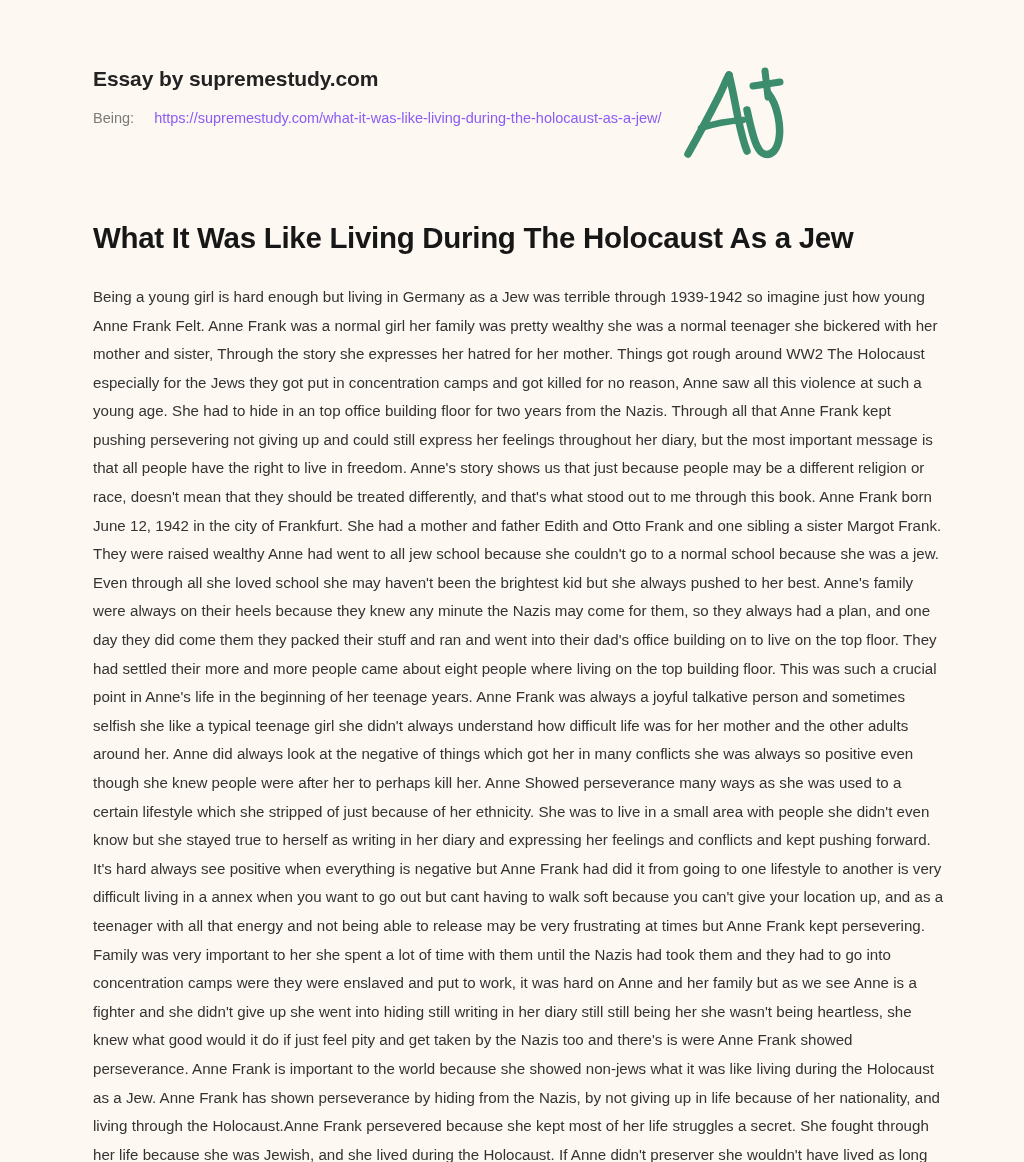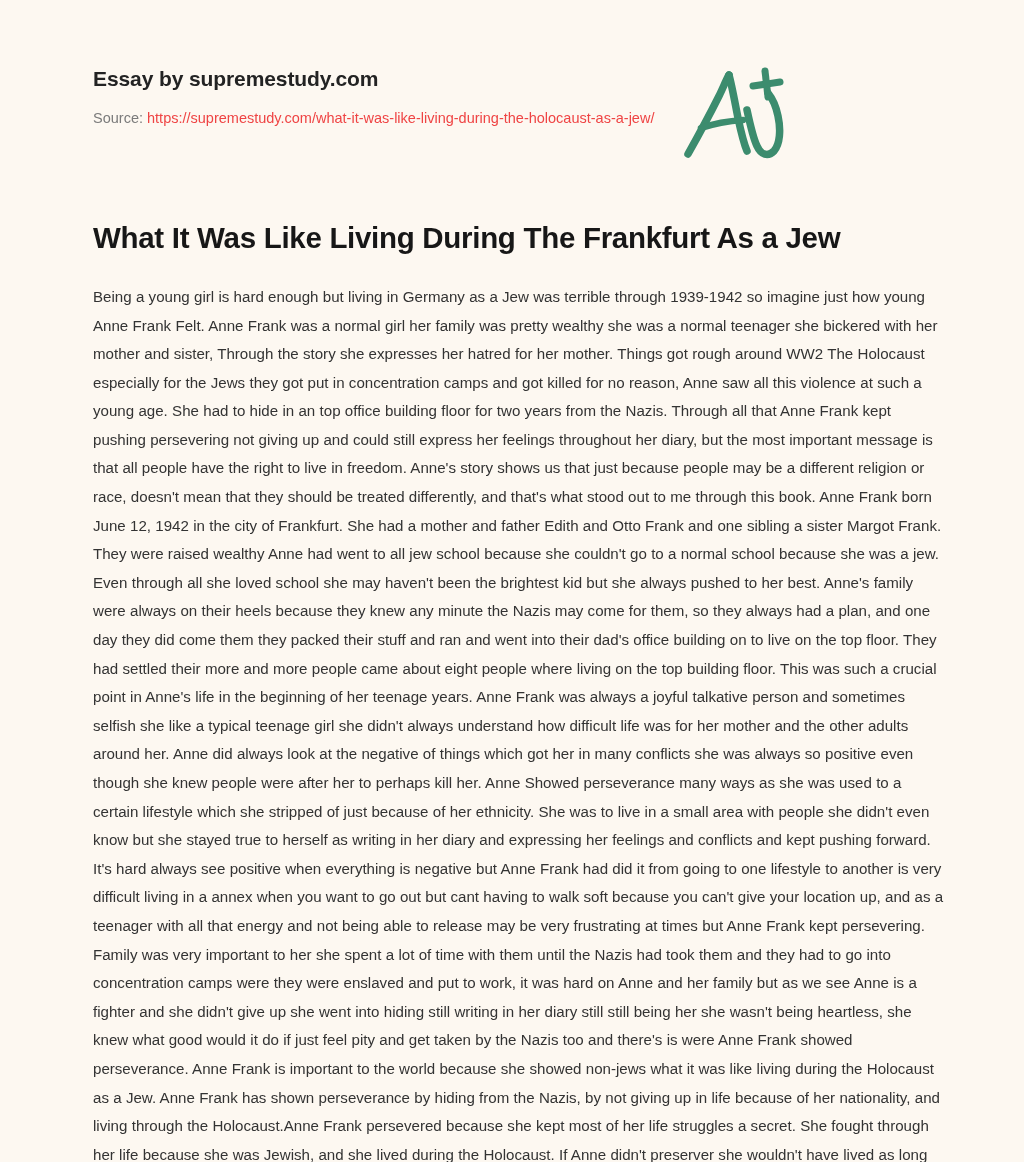--- a/index.html
+++ b/index.html
@@ -36,22 +36,23 @@
     font-size: 14.5px;
     color: #7b7b7b;
     margin-left: 14px;
     line-height: 1.3;
     white-space: nowrap;
   }
   .source-label {
     color: #7b7b7b;
   }
   .source-url {
-    color: #ef4444;
+    color: #8b5cf6;
     text-decoration: none;
+    margin-left: 16px;
   }
   .logo {
     position: absolute;
     top: 58px;
     right: 76px;
     width: 118px;
     height: 118px;
   }
   .logo svg {
     display: block;
@@ -87,38 +88,38 @@
 </head>
 <body>
 
 <div class="page">
 
   <div class="header">
 
     <div class="brand">Essay by supremestudy.com</div>
 
     <div class="source-line">
-      <span class="source-label">Source:</span>
+      <span class="source-label">Being:</span>
       <a class="source-url" href="#">https://supremestudy.com/what-it-was-like-living-during-the-holocaust-as-a-jew/</a>
     </div>
 
     <div class="logo">
       <svg viewBox="0 0 118 118" xmlns="http://www.w3.org/2000/svg">
         <g fill="none" stroke="#3c8c6e" stroke-linecap="round" stroke-linejoin="round">
           <path d="M13 96 C22 80 34 58 44 38 C48 30 51 22 54 17" stroke-width="7.5"></path>
           <path d="M54 17 C57 28 60 45 63 60 C66 74 69 86 72 93" stroke-width="7.5"></path>
           <path d="M26 70 C38 66 54 63 68 62" stroke-width="6.5"></path>
           <path d="M72 52 C75 66 78 80 82 88 C86 97 93 99 99 93 C105 86 106 72 103 58 C101 48 97 40 93 35" stroke-width="7.5"></path>
           <path d="M78 28 L105 24" stroke-width="7"></path>
           <path d="M90 13 L93 39" stroke-width="7"></path>
         </g>
       </svg>
     </div>
 
   </div>
 
-  <h1 class="title">What It Was Like Living During The Frankfurt As a Jew</h1>
+  <h1 class="title">What It Was Like Living During The Holocaust As a Jew</h1>
 
   <div class="body-copy">
     <p>Being a young girl is hard enough but living in Germany as a Jew was terrible through 1939-1942 so imagine just how young Anne Frank Felt. Anne Frank was a normal girl her family was pretty wealthy she was a normal teenager she bickered with her mother and sister, Through the story she expresses her hatred for her mother. Things got rough around WW2 The Holocaust especially for the Jews they got put in concentration camps and got killed for no reason, Anne saw all this violence at such a young age. She had to hide in an top office building floor for two years from the Nazis. Through all that Anne Frank kept pushing persevering not giving up and could still express her feelings throughout her diary, but the most important message is that all people have the right to live in freedom. Anne's story shows us that just because people may be a different religion or race, doesn't mean that they should be treated differently, and that's what stood out to me through this book. Anne Frank born June 12, 1942 in the city of Frankfurt. She had a mother and father Edith and Otto Frank and one sibling a sister Margot Frank. They were raised wealthy Anne had went to all jew school because she couldn't go to a normal school because she was a jew. Even through all she loved school she may haven't been the brightest kid but she always pushed to her best. Anne's family were always on their heels because they knew any minute the Nazis may come for them, so they always had a plan, and one day they did come them they packed their stuff and ran and went into their dad's office building on to live on the top floor. They had settled their more and more people came about eight people where living on the top building floor. This was such a crucial point in Anne's life in the beginning of her teenage years. Anne Frank was always a joyful talkative person and sometimes selfish she like a typical teenage girl she didn't always understand how difficult life was for her mother and the other adults around her. Anne did always look at the negative of things which got her in many conflicts she was always so positive even though she knew people were after her to perhaps kill her. Anne Showed perseverance many ways as she was used to a certain lifestyle which she stripped of just because of her ethnicity. She was to live in a small area with people she didn't even know but she stayed true to herself as writing in her diary and expressing her feelings and conflicts and kept pushing forward. It's hard always see positive when everything is negative but Anne Frank had did it from going to one lifestyle to another is very difficult living in a annex when you want to go out but cant having to walk soft because you can't give your location up, and as a teenager with all that energy and not being able to release may be very frustrating at times but Anne Frank kept persevering. Family was very important to her she spent a lot of time with them until the Nazis had took them and they had to go into concentration camps were they were enslaved and put to work, it was hard on Anne and her family but as we see Anne is a fighter and she didn't give up she went into hiding still writing in her diary still still being her she wasn't being heartless, she knew what good would it do if just feel pity and get taken by the Nazis too and there's is were Anne Frank showed perseverance. Anne Frank is important to the world because she showed non-jews what it was like living during the Holocaust as a Jew. Anne Frank has shown perseverance by hiding from the Nazis, by not giving up in life because of her nationality, and living through the Holocaust.Anne Frank persevered because she kept most of her life struggles a secret. She fought through her life because she was Jewish, and she lived during the Holocaust. If Anne didn't preserver she wouldn't have lived as long as she did. Perseverance is important because it pushes people to do things they never thought they could.</p>
   </div>
 
 </div>
 
 </body></html>

